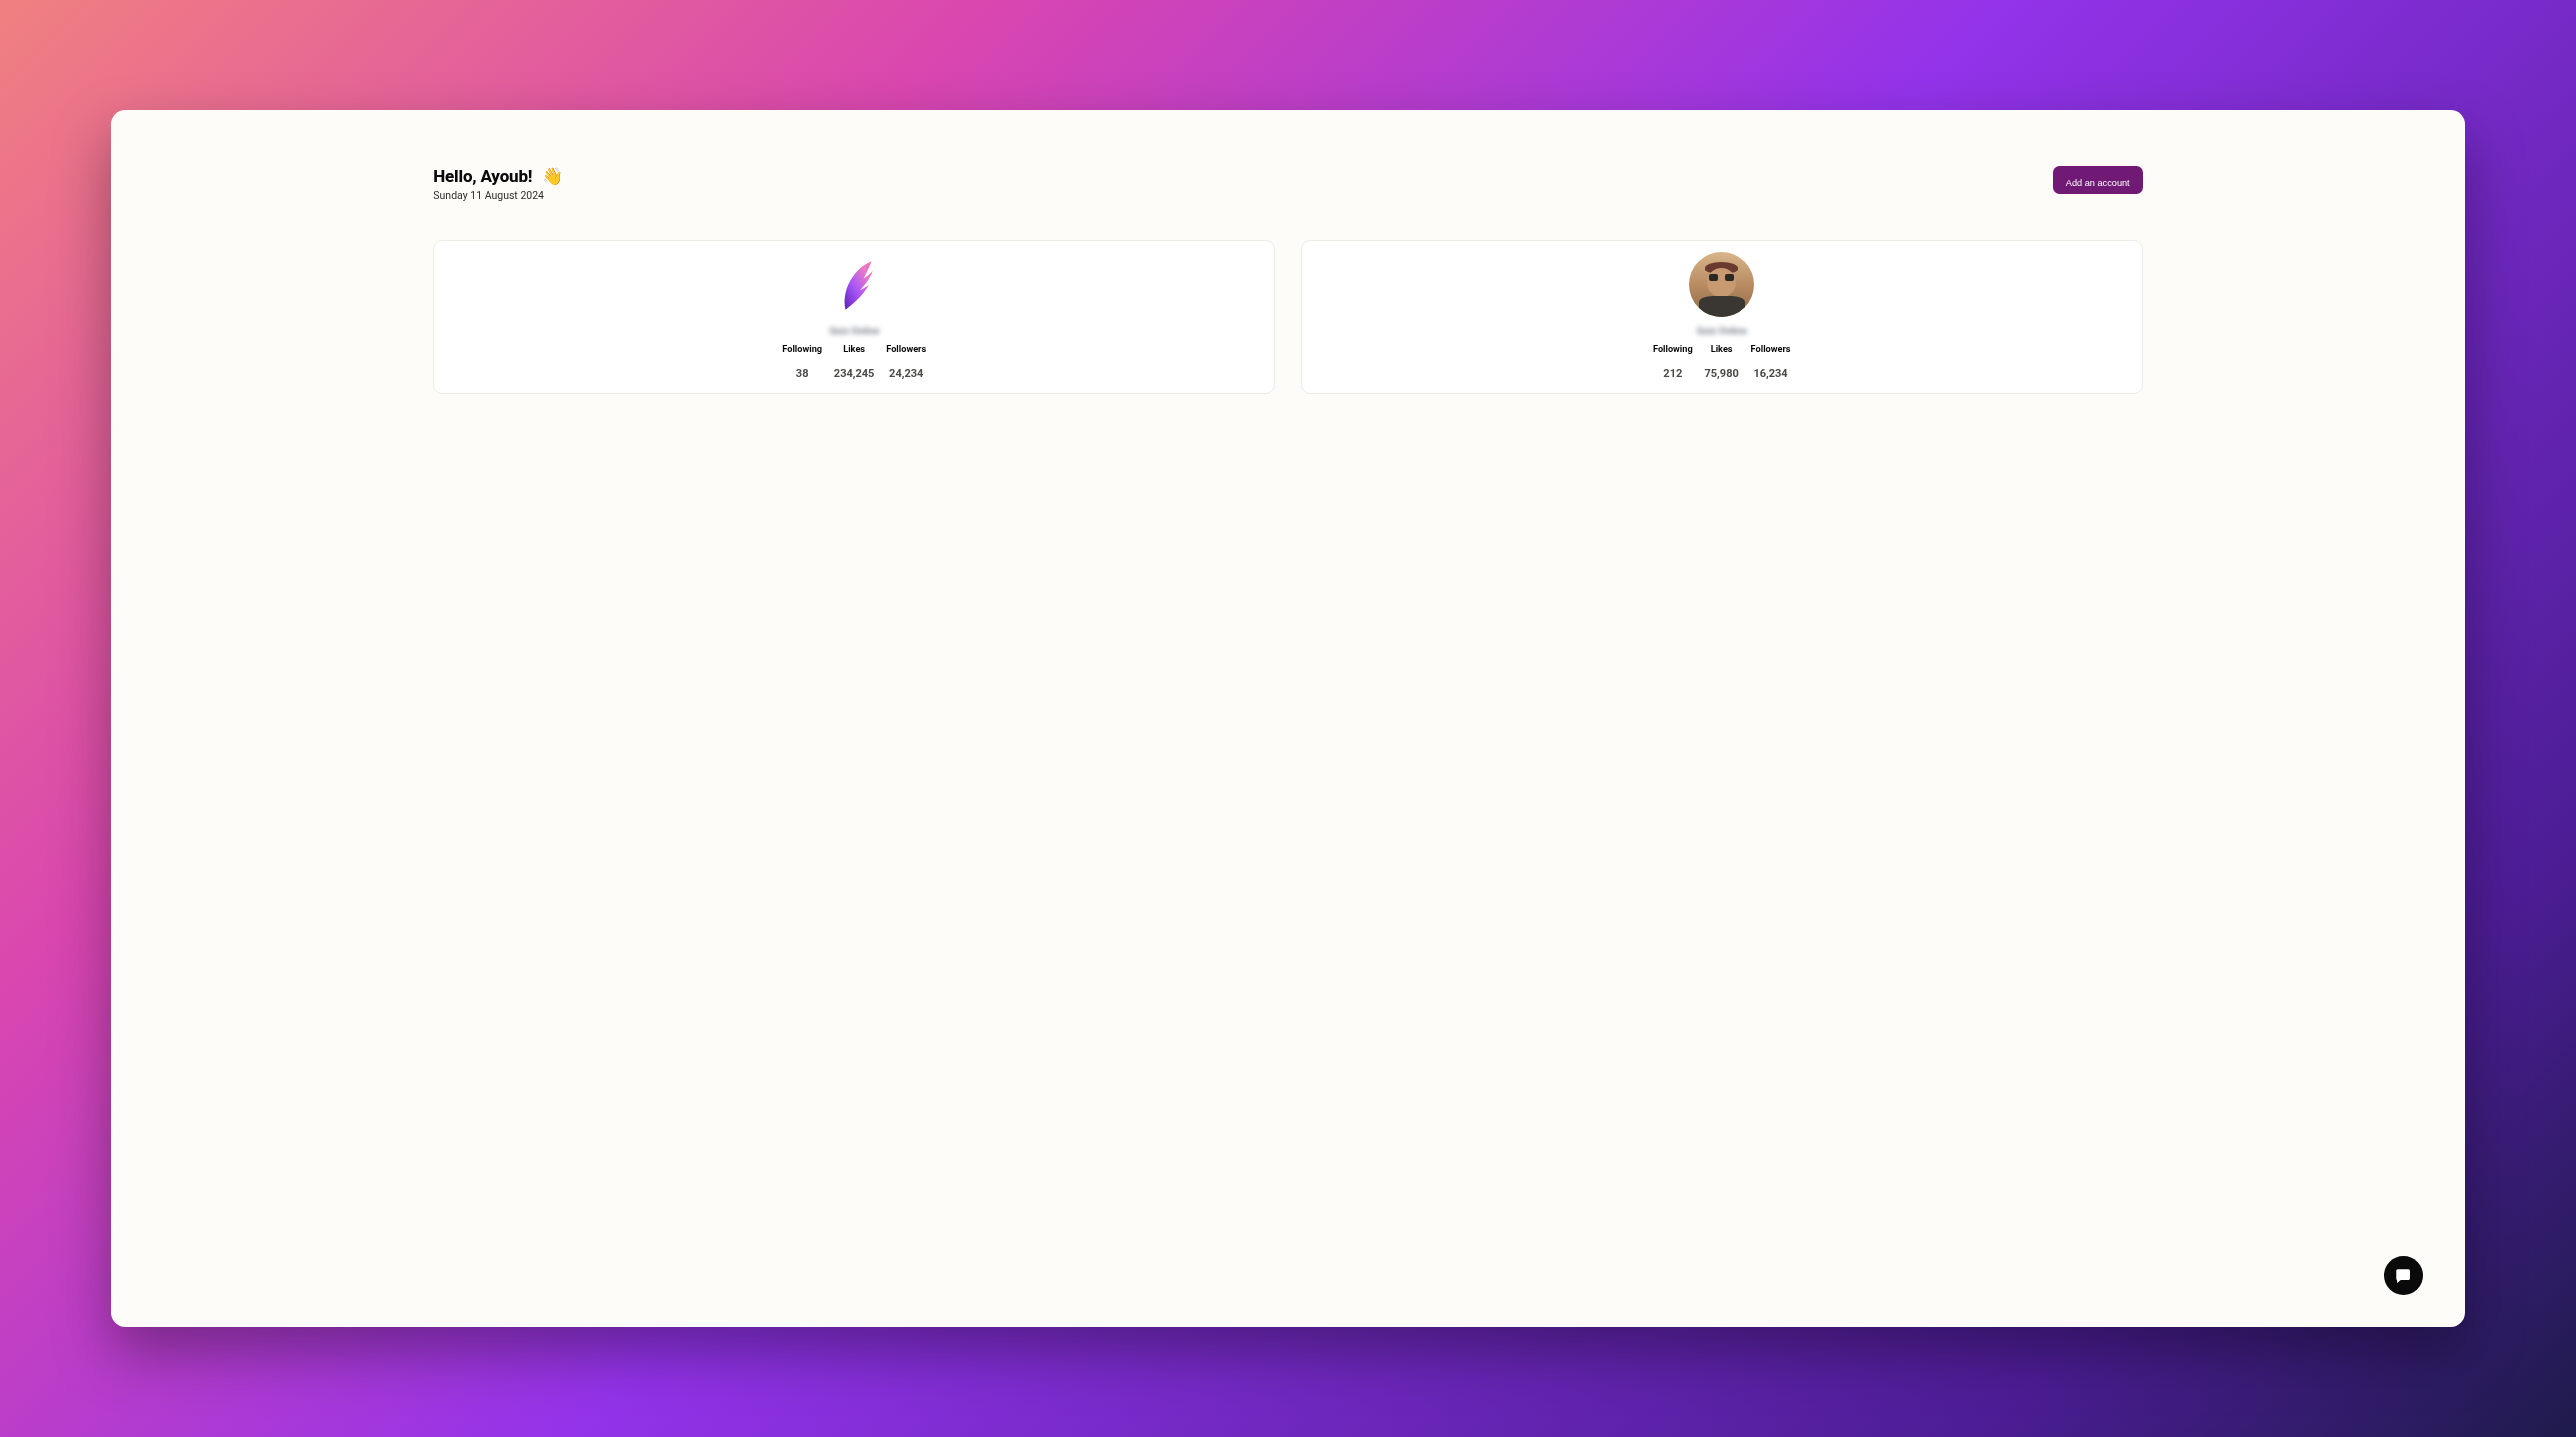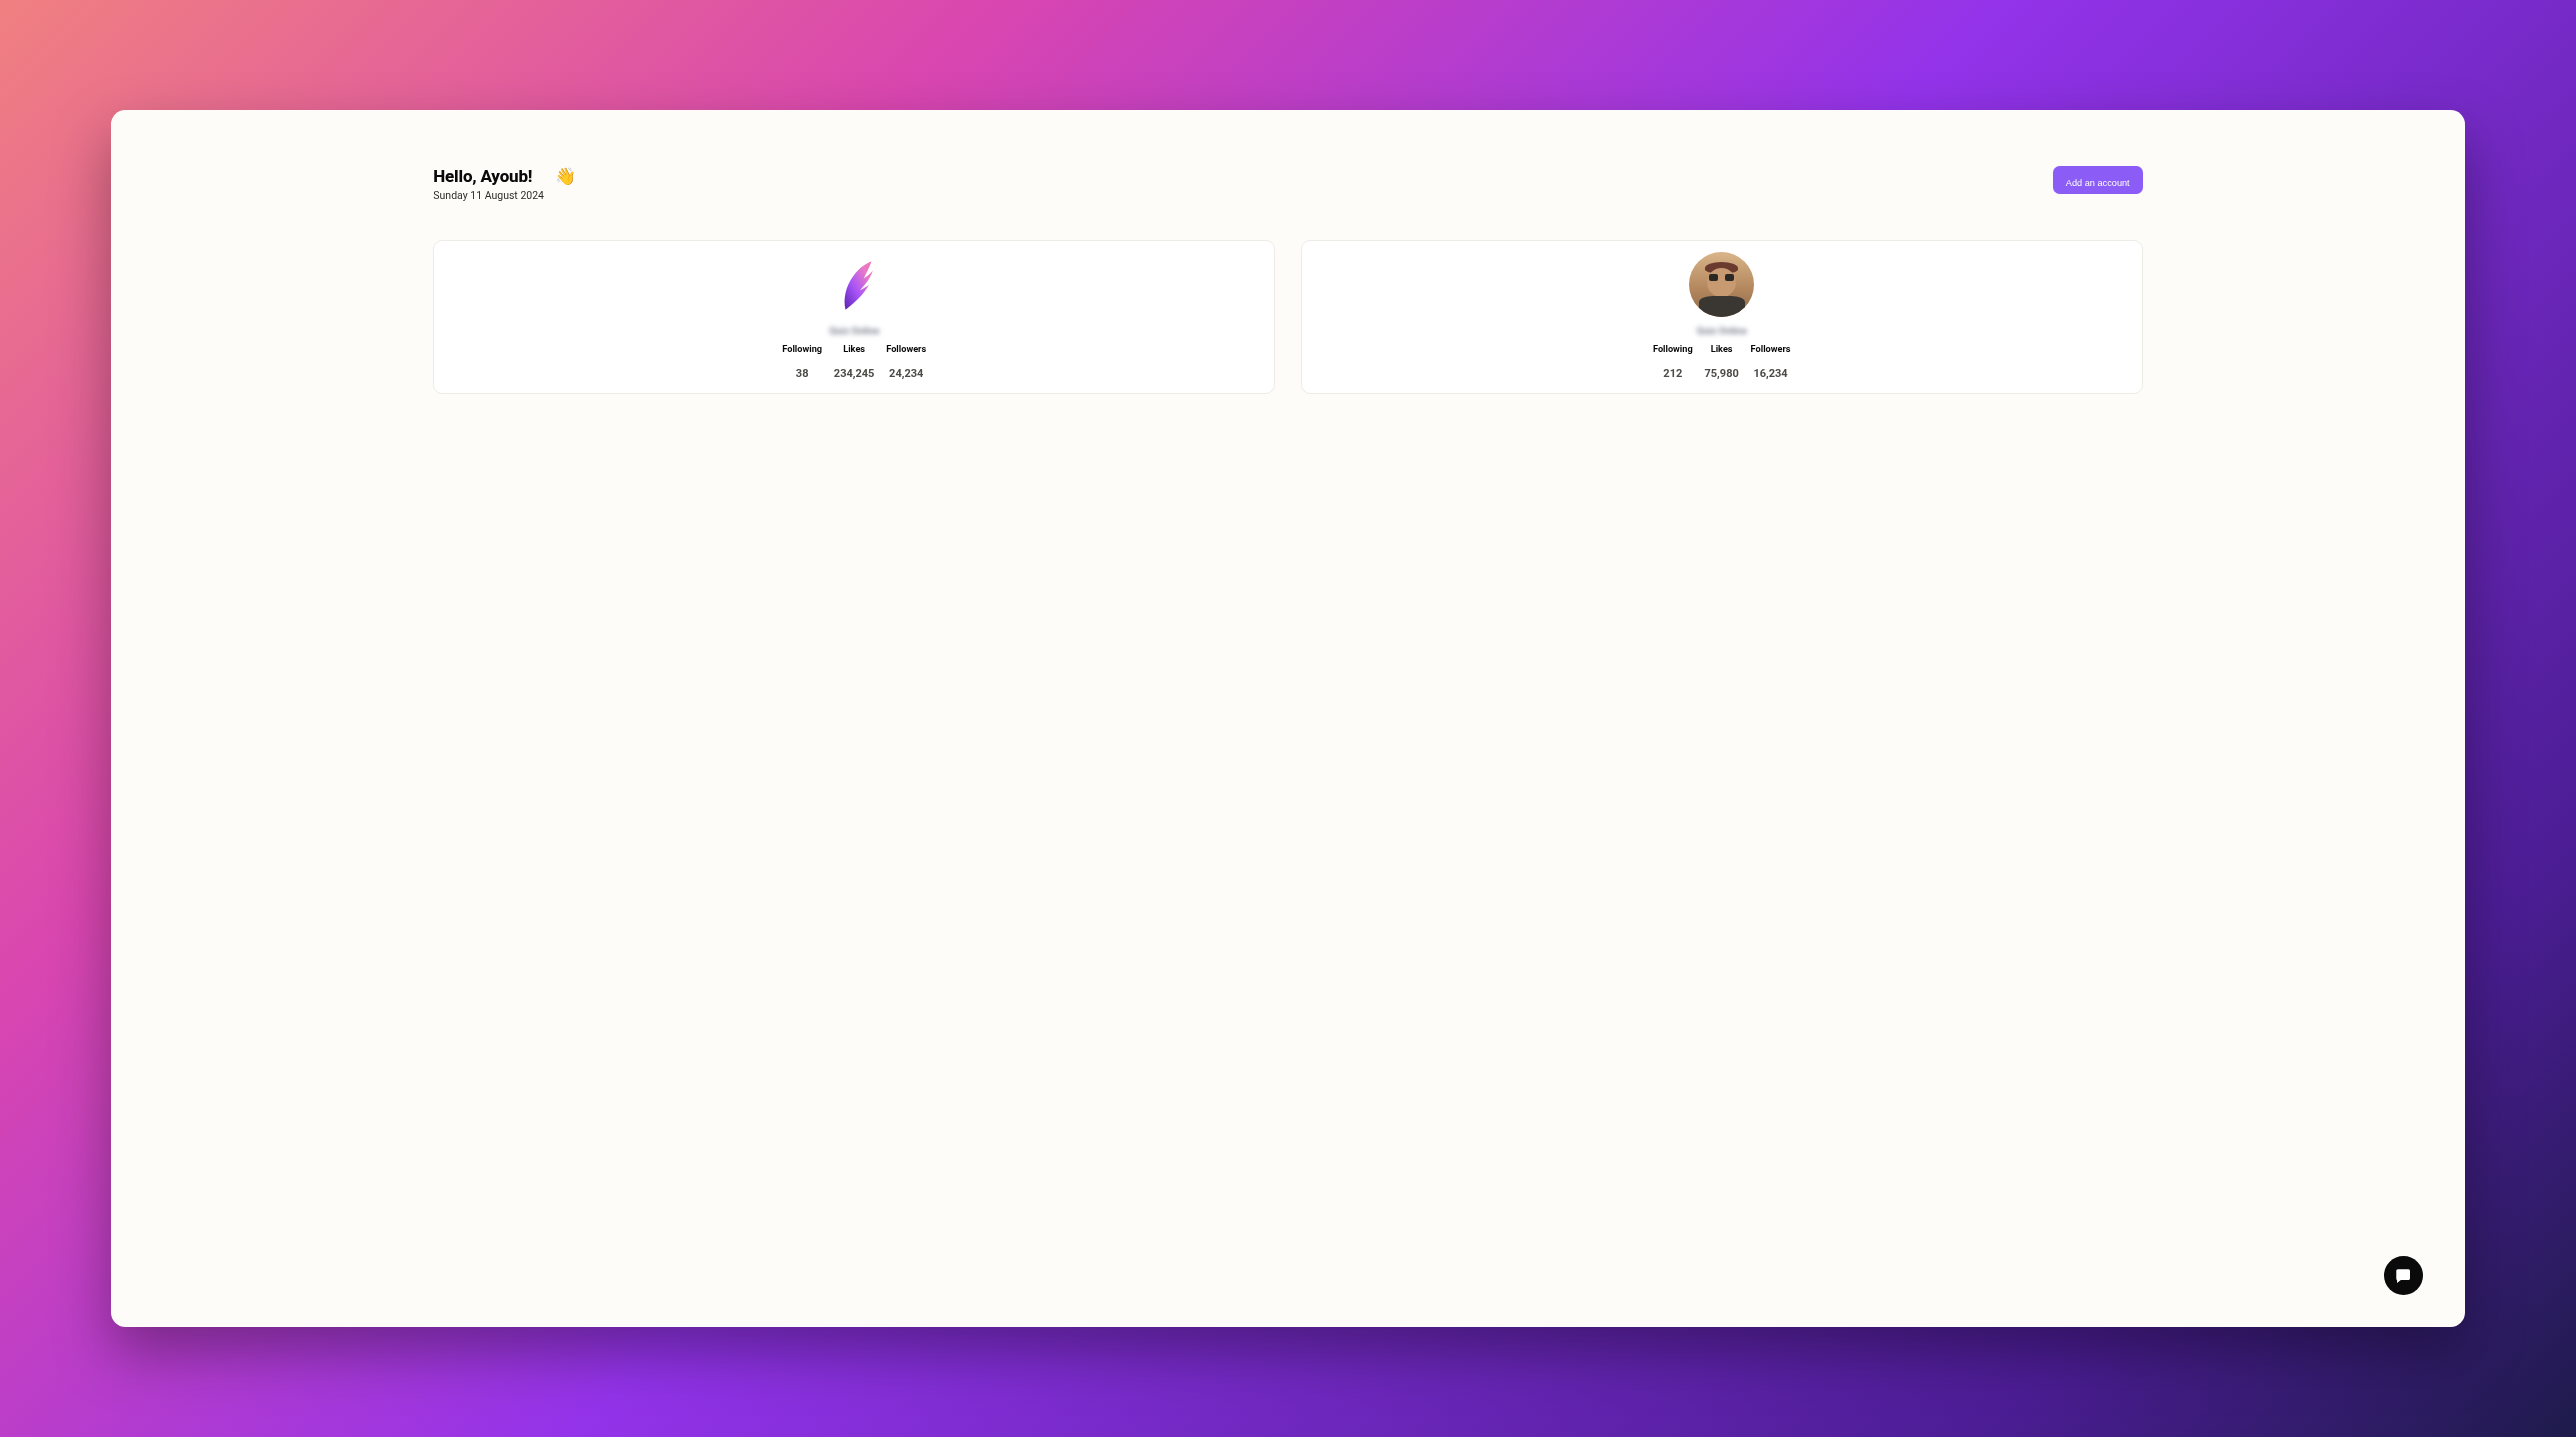--- a/index.html
+++ b/index.html
@@ -92,33 +92,33 @@
       align-items: flex-start;
       margin-bottom: 2.2%;
     }
 
     .greeting h1 {
       font-size: 17px;
       font-weight: 800;
       color: #0a0a0a;
       display: flex;
       align-items: center;
-      gap: 23px;
+      gap: 10px;
       margin-bottom: 2.6px;
       letter-spacing: -0.2px;
     }
 
     .greeting .date {
       font-size: 10.5px;
       font-weight: 400;
       color: #2e2d2a;
     }
 
     .add-account-btn {
-      background: #8b5cf6;
+      background: #701a75;
       color: #ffffff;
       border: none;
       border-radius: 6.5px;
       padding: 12px 13px;
       height: 27.5px;
       font-size: 9.2px;
       font-weight: 500;
       cursor: pointer;
     }
 

